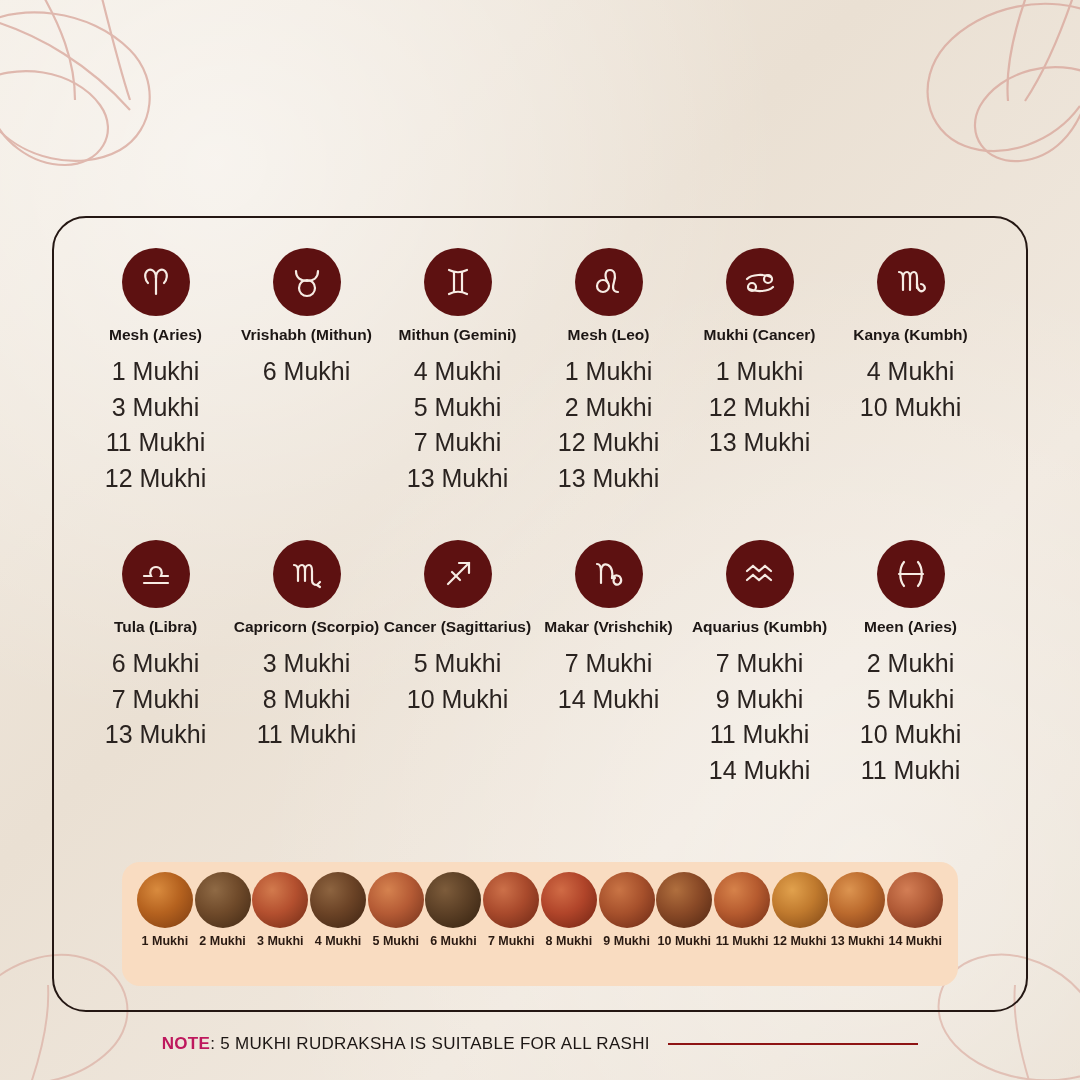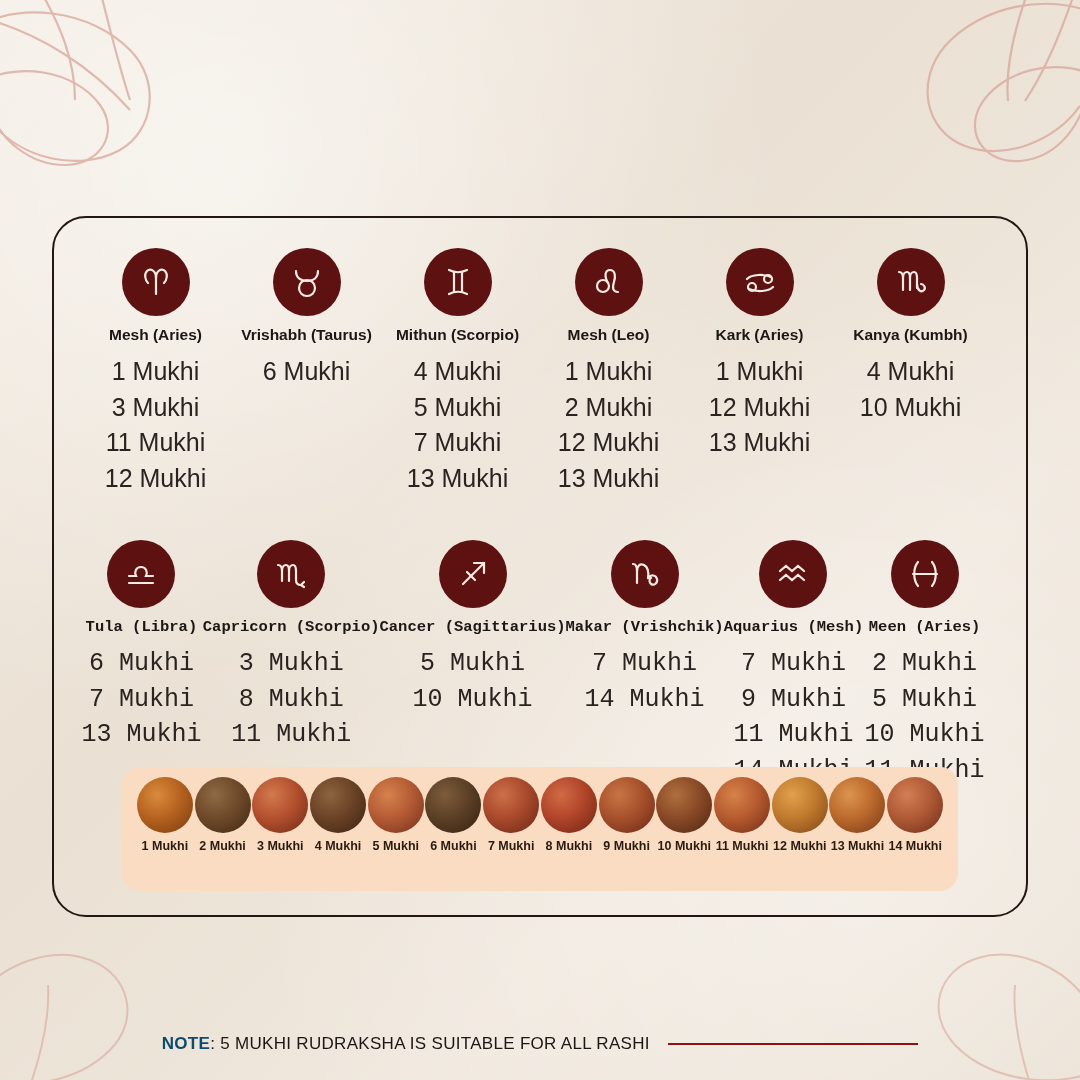--- a/index.html
+++ b/index.html
@@ -44,21 +44,21 @@
     font-size: 31px;
     margin: 16px 0 0 0;
     color: #1c1614;
     font-weight: 400;
   }
   .subtitle .accent { color: #8e1414; }
 
   .panel {
     position: absolute;
     left: 52px; top: 216px;
-    width: 976px; height: 701px;
+    width: 976px; height: 796px;
     border: 2px solid #241713;
     border-radius: 34px;
     padding: 30px 40px 0 26px;
   }
 
   .grid {
     display: grid;
     grid-template-columns: repeat(6, 1fr);
     column-gap: 0px;
   }
@@ -80,21 +80,21 @@
     color: #1c1614;
     margin-bottom: 10px;
     white-space: nowrap;
   }
   .mukhi-list {
     font-size: 25px;
     color: #2a2320;
     line-height: 1.42;
     font-weight: 400;
   }
-  .row-two { margin-top: 44px; font-family: Liberation Mono, monospace; }
+  .row-two { margin-top: 44px; }
 
   .beads-strip {
     position: absolute;
     left: 68px; right: 68px;
     bottom: 24px;
     height: 124px;
     background: #f9dcc1;
     border-radius: 18px;
     display: flex;
     align-items: flex-start;
@@ -121,21 +121,21 @@
     bottom: 26px;
     text-align: center;
   }
   .note-text {
     font-size: 17px;
     letter-spacing: .3px;
     color: #1c1614;
     display: inline-block;
     vertical-align: middle;
   }
-  .note-text b { color: #0c4a6e; }
+  .note-text b { color: #be185d; }
   .note-line {
     display: inline-block;
     vertical-align: middle;
     width: 250px; height: 2px;
     background: #8e1414;
     margin-left: 14px;
   }
 </style>
 </head>
 <body>
@@ -203,36 +203,36 @@
         </div>
       </div>
 
       <div class="cell">
         <div class="zodiac-icon">
           <svg width="40" height="40" viewBox="0 0 40 40" fill="none" stroke="#f7ece4" stroke-width="2.2" stroke-linecap="round">
             <circle cx="20" cy="26" r="8"></circle>
               <path d="M9 9 C9 16 14 19 20 19 C26 19 31 16 31 9"></path>
           </svg>
         </div>
-        <div class="zodiac-name">Vrishabh (Taurus)</div>
+        <div class="zodiac-name">Vrishabh (Mithun)</div>
         <div class="mukhi-list">
           <div>6 Mukhi</div>
         </div>
       </div>
 
       <div class="cell">
         <div class="zodiac-icon">
           <svg width="40" height="40" viewBox="0 0 40 40" fill="none" stroke="#f7ece4" stroke-width="2.2" stroke-linecap="round">
             <path d="M11 8 C17 11 23 11 29 8"></path>
               <path d="M11 32 C17 29 23 29 29 32"></path>
               <path d="M16 10 V30"></path>
               <path d="M24 10 V30"></path>
           </svg>
         </div>
-        <div class="zodiac-name">Mithun (Scorpio)</div>
+        <div class="zodiac-name">Mithun (Gemini)</div>
         <div class="mukhi-list">
           <div>4 Mukhi</div>
           <div>5 Mukhi</div>
           <div>7 Mukhi</div>
           <div>13 Mukhi</div>
         </div>
       </div>
 
       <div class="cell">
         <div class="zodiac-icon">
@@ -252,21 +252,21 @@
 
       <div class="cell">
         <div class="zodiac-icon">
           <svg width="40" height="40" viewBox="0 0 40 40" fill="none" stroke="#f7ece4" stroke-width="2.2" stroke-linecap="round">
             <path d="M7 17 C12 12 24 12 31 15"></path>
               <path d="M33 25 C28 30 16 30 9 27"></path>
             <circle cx="28" cy="17" r="4"></circle>
               <circle cx="12" cy="25" r="4"></circle>
           </svg>
         </div>
-        <div class="zodiac-name">Kark (Aries)</div>
+        <div class="zodiac-name">Mukhi (Cancer)</div>
         <div class="mukhi-list">
           <div>1 Mukhi</div>
           <div>12 Mukhi</div>
           <div>13 Mukhi</div>
         </div>
       </div>
 
       <div class="cell">
         <div class="zodiac-icon">
           <svg width="40" height="40" viewBox="0 0 40 40" fill="none" stroke="#f7ece4" stroke-width="2.2" stroke-linecap="round">
@@ -348,21 +348,21 @@
         </div>
       </div>
 
       <div class="cell">
         <div class="zodiac-icon">
           <svg width="40" height="40" viewBox="0 0 40 40" fill="none" stroke="#f7ece4" stroke-width="2.2" stroke-linecap="round">
             <path d="M7 17 L13 12 L19 17 L25 12 L31 17"></path>
               <path d="M7 26 L13 21 L19 26 L25 21 L31 26"></path>
           </svg>
         </div>
-        <div class="zodiac-name">Aquarius (Mesh)</div>
+        <div class="zodiac-name">Aquarius (Kumbh)</div>
         <div class="mukhi-list">
           <div>7 Mukhi</div>
           <div>9 Mukhi</div>
           <div>11 Mukhi</div>
           <div>14 Mukhi</div>
         </div>
       </div>
 
       <div class="cell">
         <div class="zodiac-icon">

